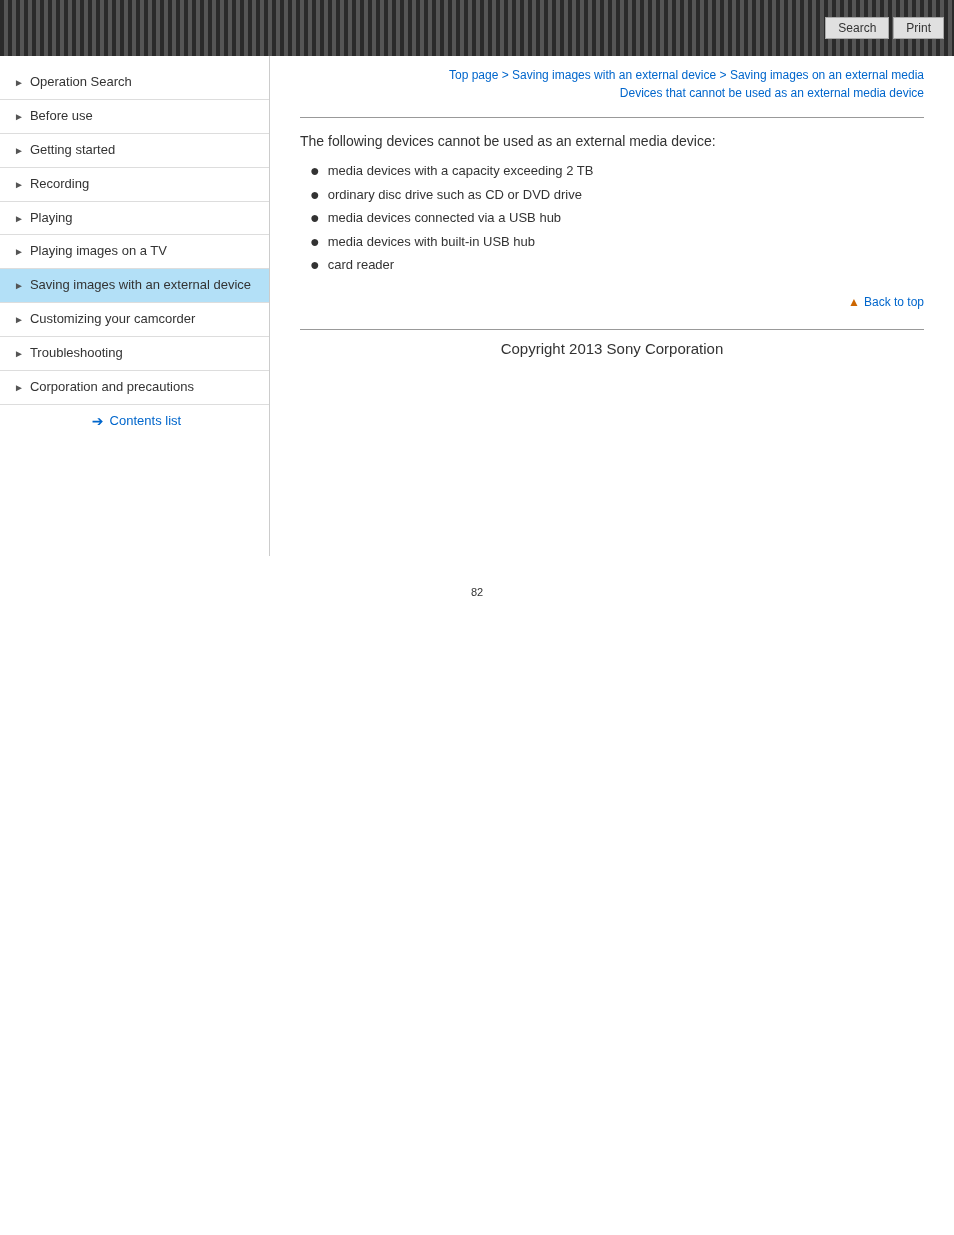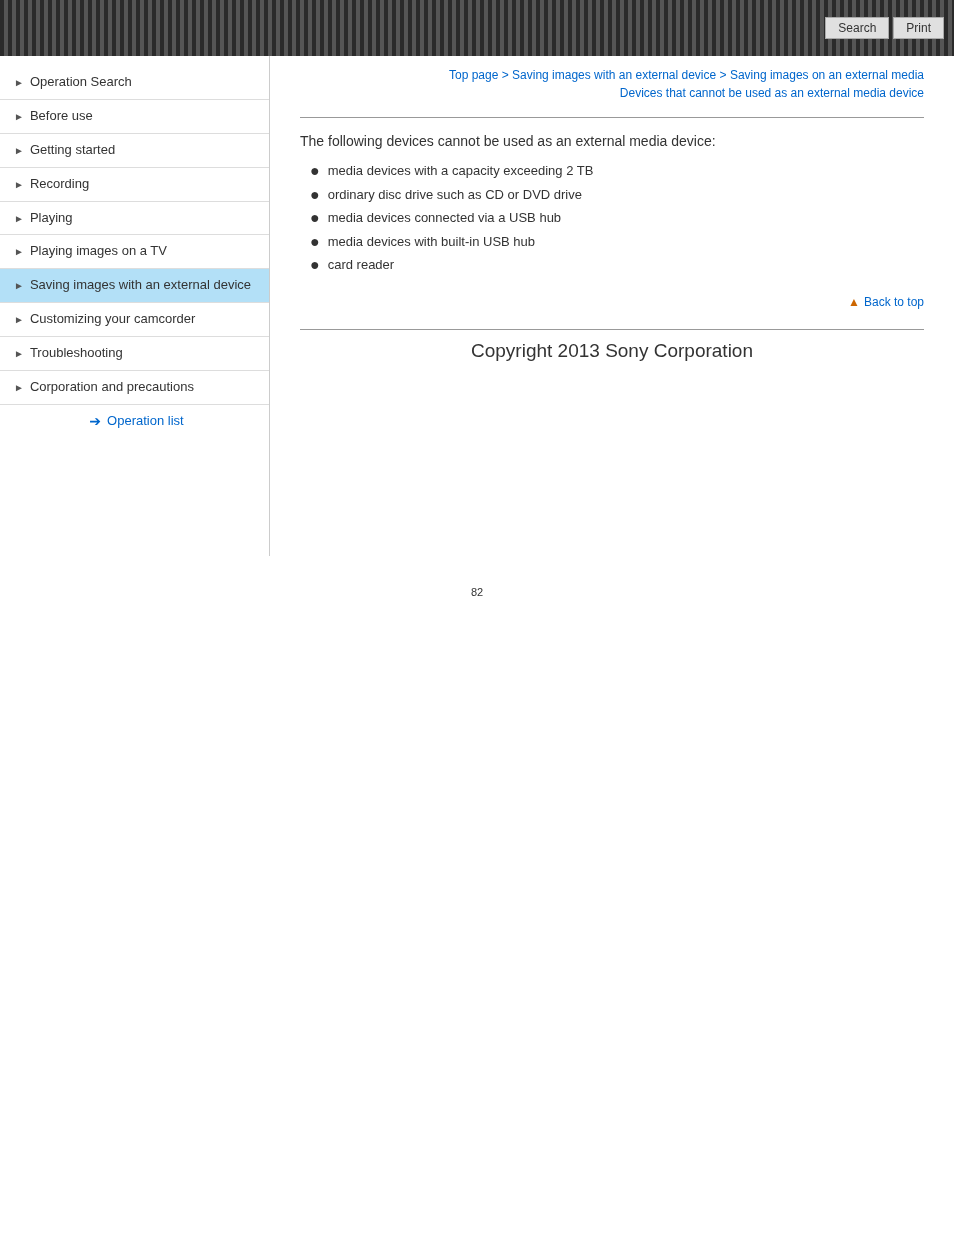--- a/index.html
+++ b/index.html
@@ -158,21 +158,21 @@
     }
 
     
     .footer-divider {
       border: none;
       border-top: 1px solid #999;
       margin: 20px 0 10px 0;
     }
     .footer-copyright {
       text-align: center;
-      font-size: 19px;
+      font-size: 15px;
       color: #333;
       margin-bottom: 10px;
     }
 
     
     .page-number {
       text-align: center;
       font-size: 11px;
       color: #333;
       margin-top: 30px;
@@ -227,21 +227,21 @@
           <span class="arrow">►</span>
           <span class="item-label">Troubleshooting</span>
         </div>
         <div class="sidebar-item">
           <span class="arrow">►</span>
           <span class="item-label">Corporation and precautions</span>
         </div>
       </div>
     <div class="contents-list-link">
       <span class="arrow-icon">➔</span>
-      <span>Operation list</span>
+      <span>Contents list</span>
     </div>
   </div>
 
   <div class="content-area">
 
     <div class="breadcrumb">
       <a>Top page</a><span> &gt; </span><a>Saving images with an external device</a><span> &gt; </span><a>Saving images on an external media</a><br>
       <a>Devices that cannot be used as an external media device</a>
     </div>
 

